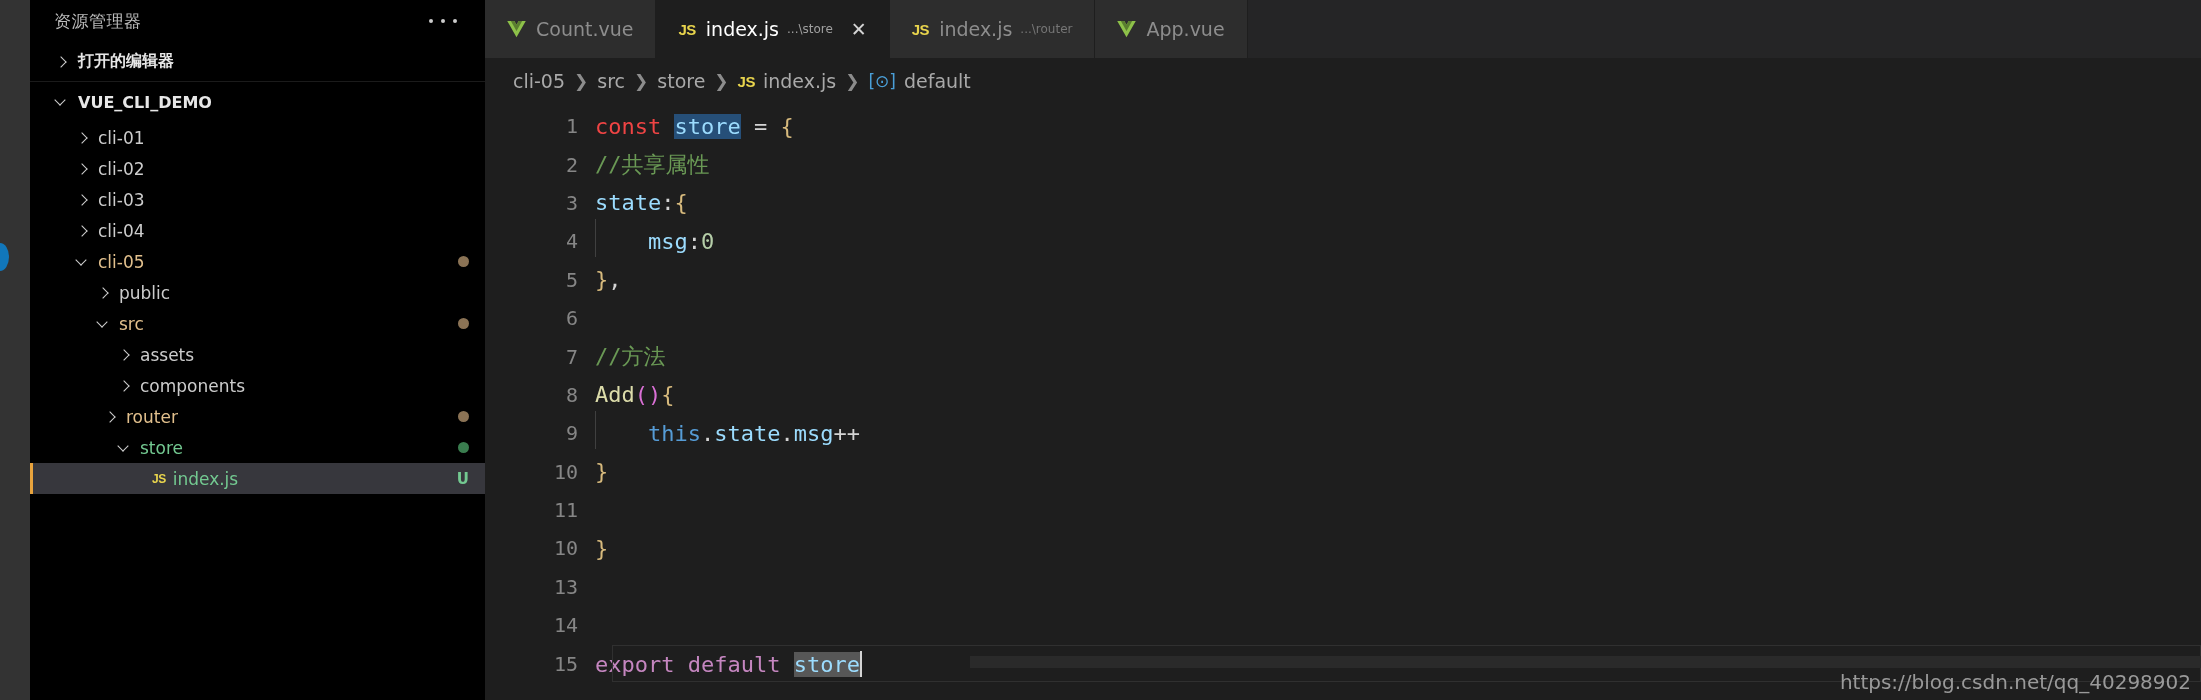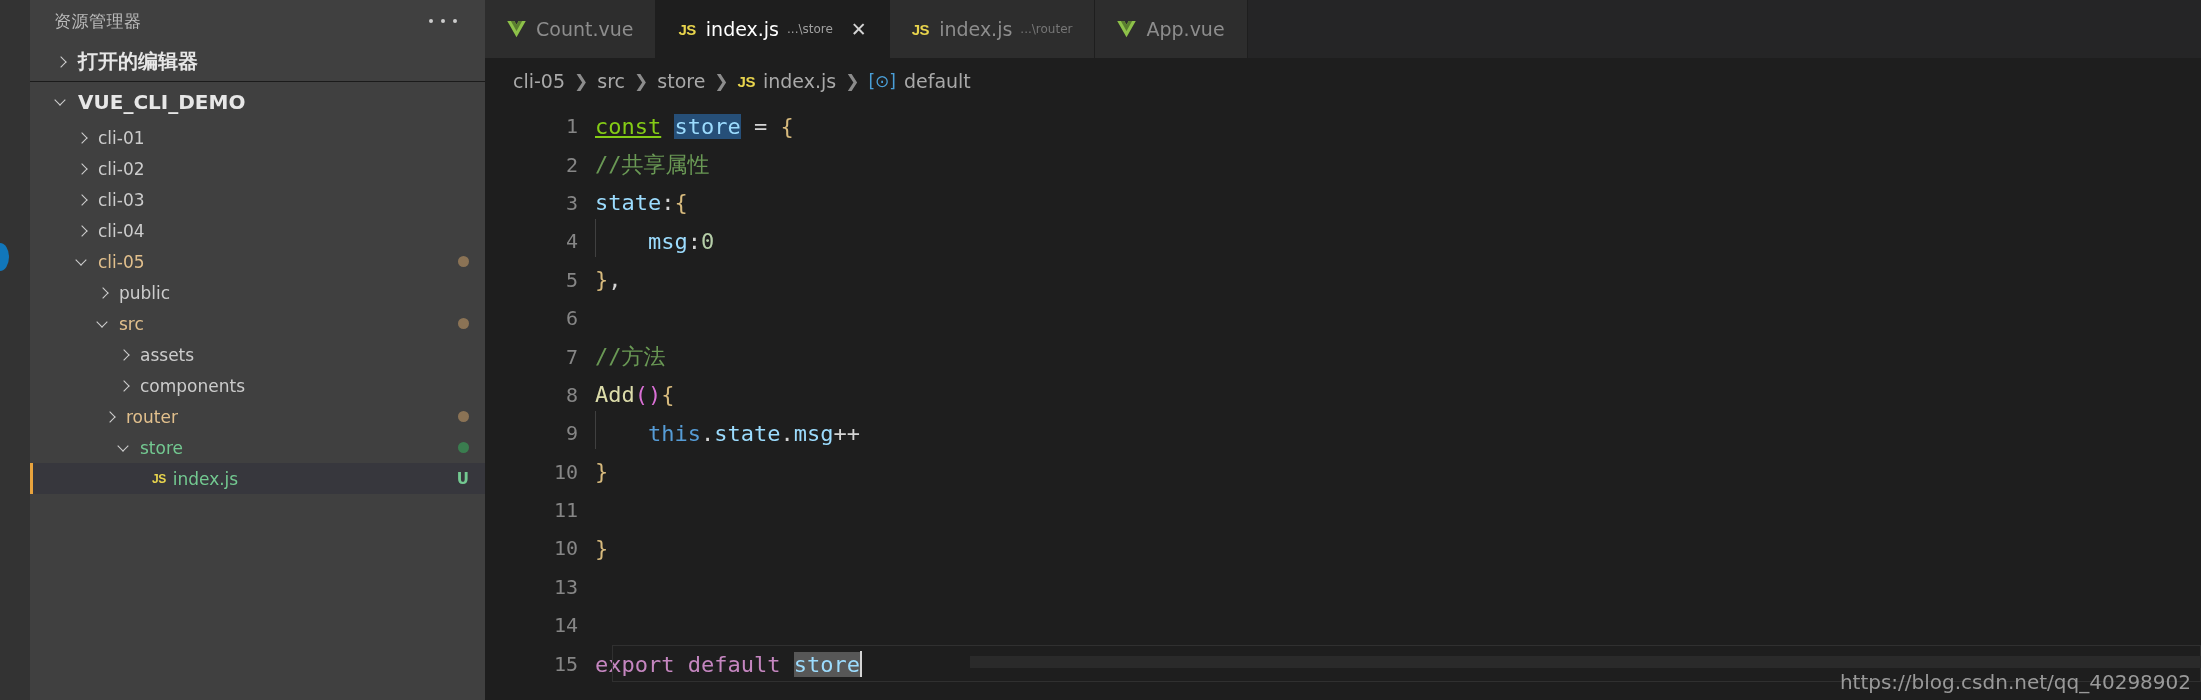--- a/index.html
+++ b/index.html
@@ -18,36 +18,36 @@
   }
   .activitybar .blue-dot {
     position:absolute; left:-9px; top:243px;
     width:18px; height:28px; border-radius:50%;
     background:#1177bb;
   }
 
   
   .sidebar {
     width:455px; flex:0 0 455px; height:700px;
-    background:#404040; color:#cccccc; position:relative;
+    background:#000000; color:#cccccc; position:relative;
   }
   .sb-header {
     height:42px; display:flex; align-items:center;
     padding:0 16px 0 24px; justify-content:space-between;
   }
   .sb-title {
     font-size:17px; color:#bbbbbb; letter-spacing:.5px;
     font-family:"DejaVu Sans","Liberation Sans",sans-serif;
   }
   .sb-dots { display:flex; gap:8px; padding-right:12px; cursor:pointer; }
   .sb-dots i { width:4px; height:4px; border-radius:50%; background:#cccccc; display:block; }
 
   .sb-section {
     height:40px; display:flex; align-items:center; gap:10px;
-    padding-left:24px; font-size:20px; font-weight:bold; color:#e7e7e7;
+    padding-left:24px; font-size:16px; font-weight:bold; color:#e7e7e7;
     border-bottom:1px solid #1b1b1b;
     font-family:"DejaVu Sans","Liberation Sans",sans-serif;
   }
   .sb-section.root { border-bottom:none; }
 
   .chev { width:14px; height:14px; flex:0 0 14px; position:relative; display:inline-block; }
   .chev::before {
     content:""; position:absolute; left:3px; top:3px;
     width:7px; height:7px; border-right:1.6px solid #cfcfcf; border-bottom:1.6px solid #cfcfcf;
     transform:rotate(-45deg);
@@ -131,21 +131,21 @@
     width:110px; text-align:right; padding-right:17px;
     color:#868686; font-size:20px; flex:0 0 110px;
     font-family:"DejaVu Sans Mono","Liberation Mono",monospace;
   }
   .ctext { white-space:pre; position:relative; }
   .ind { position:relative; }
   .ind::before {
     content:""; position:absolute; left:0; top:-10px; height:38px; width:1px; background:#404040;
   }
 
-  .k   { color:#84cc16;text-decoration:underline; }  
+  .k   { color:#ef4444; }  
   .kw2 { color:#c586c0; }  
   .var { color:#9cdcfe; }
   .fn  { color:#dcdcaa; }
   .op  { color:#d4d4d4; }
   .br  { color:#d7ba7d; }
   .br2 { color:#da70d6; }
   .num { color:#b5cea8; }
   .cmt { color:#6a9955; }
   .this{ color:#569cd6; }
   .sel { background:#264f78; }

